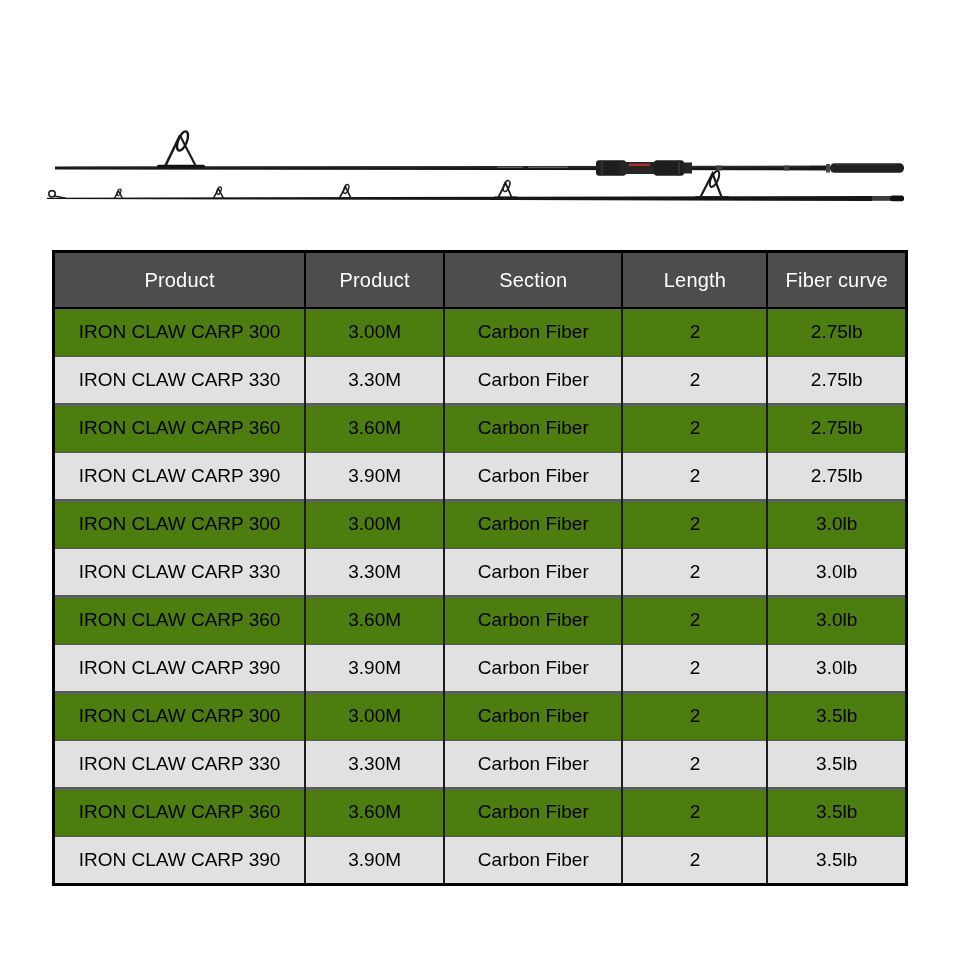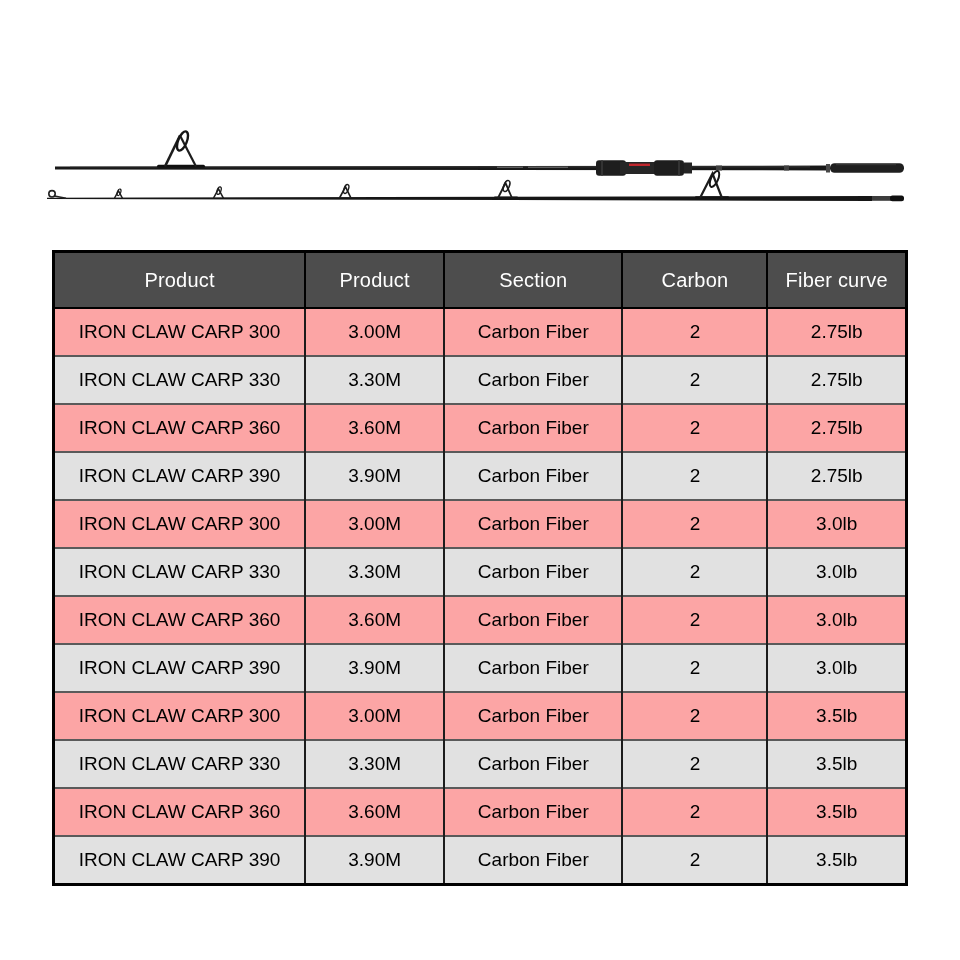--- a/index.html
+++ b/index.html
@@ -42,21 +42,21 @@
     letter-spacing: 0.2px;
   }
   .spec-table thead th:first-child { border-left: none; }
 
   .spec-table tbody td {
     height: 44px;
     text-align: center;
     vertical-align: middle;
     font-size: 19px;
     color: #000;
-    background: #fca5a5;
+    background: #4d7c0f;
     border-left: 2px solid #1c1c1c;
     border-top: 2px solid #5a5a5a;
     white-space: nowrap;
     overflow: hidden;
   }
   .spec-table tbody td:first-child { border-left: none; }
   .spec-table tbody tr:first-child td { border-top: none; }
   .spec-table tbody tr:nth-child(even) td { background: #e1e1e1; }
 </style>
 </head>
@@ -144,21 +144,21 @@
         <col class="col-length">
         <col class="col-material">
         <col class="col-section">
         <col class="col-test">
     </colgroup>
     <thead>
       <tr>
         <th>Product</th>
         <th>Product</th>
         <th>Section</th>
-        <th>Carbon</th>
+        <th>Length</th>
         <th>Fiber curve</th>
       </tr>
     </thead>
     <tbody>
         <tr>
           <td>IRON CLAW CARP 300</td>
           <td>3.00M</td>
           <td>Carbon Fiber</td>
           <td>2</td>
           <td>2.75lb</td>

